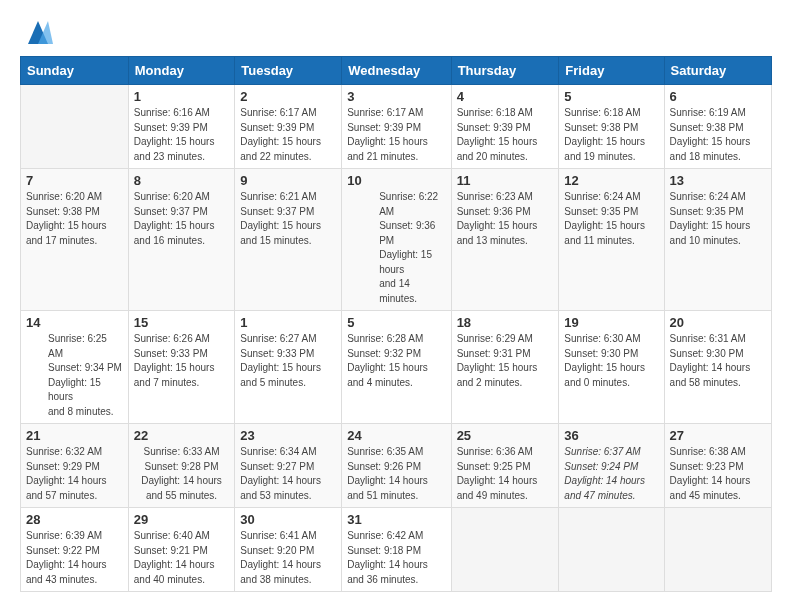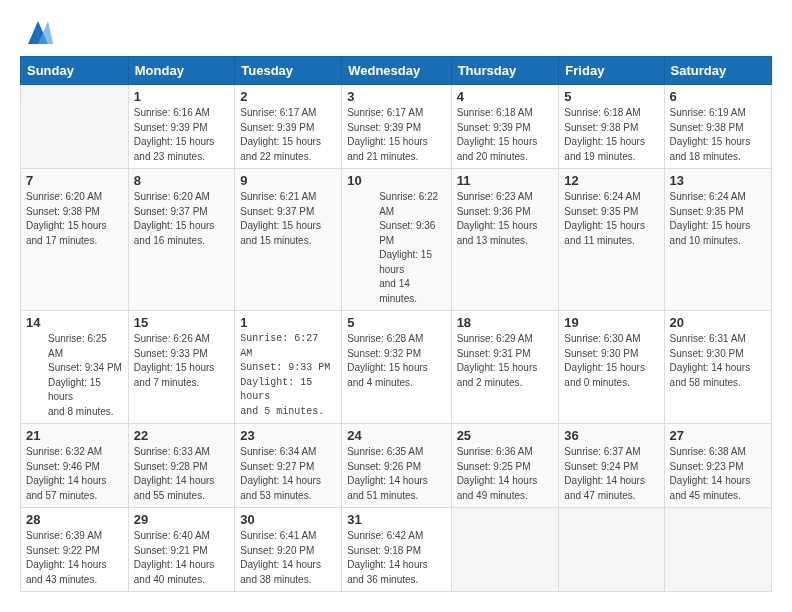--- a/index.html
+++ b/index.html
@@ -234,21 +234,21 @@
           </td>
           <td>
             <span class="day-number">15</span>
             <div class="day-info" style="white-space: pre-line;">Sunrise: 6:26 AM
 Sunset: 9:33 PM
 Daylight: 15 hours
 and 7 minutes.</div>
           </td>
           <td>
             <span class="day-number">1</span>
-            <div class="day-info" style="white-space: pre-line; font-family: Liberation Mono, monospace;">Sunrise: 6:27 AM
+            <div class="day-info" style="white-space: pre-line;">Sunrise: 6:27 AM
 Sunset: 9:33 PM
 Daylight: 15 hours
 and 5 minutes.</div>
           </td>
           <td>
             <span class="day-number">5</span>
             <div class="day-info" style="white-space: pre-line;">Sunrise: 6:28 AM
 Sunset: 9:32 PM
 Daylight: 15 hours
 and 4 minutes.</div>
@@ -272,27 +272,27 @@
             <div class="day-info" style="white-space: pre-line;">Sunrise: 6:31 AM
 Sunset: 9:30 PM
 Daylight: 14 hours
 and 58 minutes.</div>
           </td>
         </tr>
         <tr>
           <td>
             <span class="day-number">21</span>
             <div class="day-info" style="white-space: pre-line;">Sunrise: 6:32 AM
-Sunset: 9:46 PM
+Sunset: 9:29 PM
 Daylight: 14 hours
 and 57 minutes.</div>
           </td>
           <td>
             <span class="day-number">22</span>
-            <div class="day-info" style="white-space: pre-line;">Sunrise: 6:33 AM
+            <div class="day-info" style="white-space: pre-line; text-align: center;">Sunrise: 6:33 AM
 Sunset: 9:28 PM
 Daylight: 14 hours
 and 55 minutes.</div>
           </td>
           <td>
             <span class="day-number">23</span>
             <div class="day-info" style="white-space: pre-line;">Sunrise: 6:34 AM
 Sunset: 9:27 PM
 Daylight: 14 hours
 and 53 minutes.</div>
@@ -306,21 +306,21 @@
           </td>
           <td>
             <span class="day-number">25</span>
             <div class="day-info" style="white-space: pre-line;">Sunrise: 6:36 AM
 Sunset: 9:25 PM
 Daylight: 14 hours
 and 49 minutes.</div>
           </td>
           <td>
             <span class="day-number">36</span>
-            <div class="day-info" style="white-space: pre-line;">Sunrise: 6:37 AM
+            <div class="day-info" style="white-space: pre-line; font-style: italic;">Sunrise: 6:37 AM
 Sunset: 9:24 PM
 Daylight: 14 hours
 and 47 minutes.</div>
           </td>
           <td>
             <span class="day-number">27</span>
             <div class="day-info" style="white-space: pre-line;">Sunrise: 6:38 AM
 Sunset: 9:23 PM
 Daylight: 14 hours
 and 45 minutes.</div>

